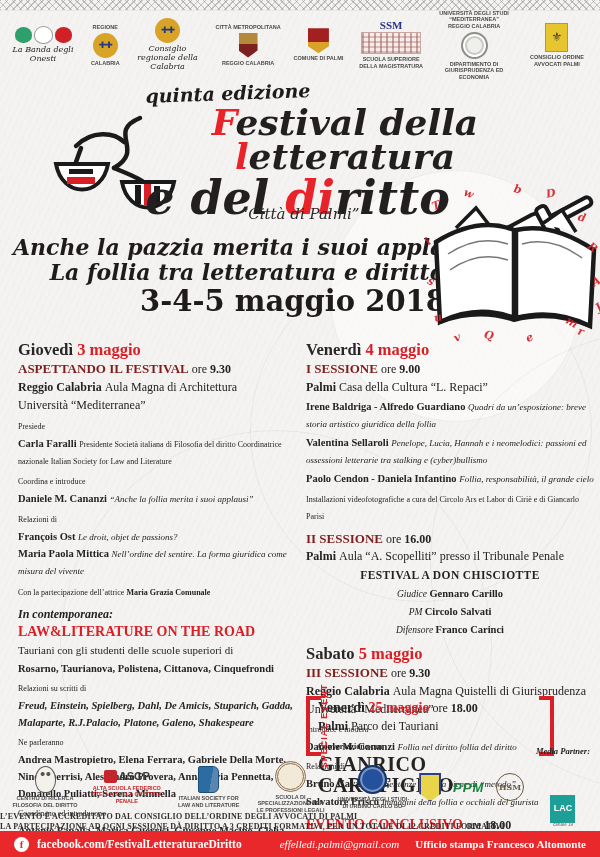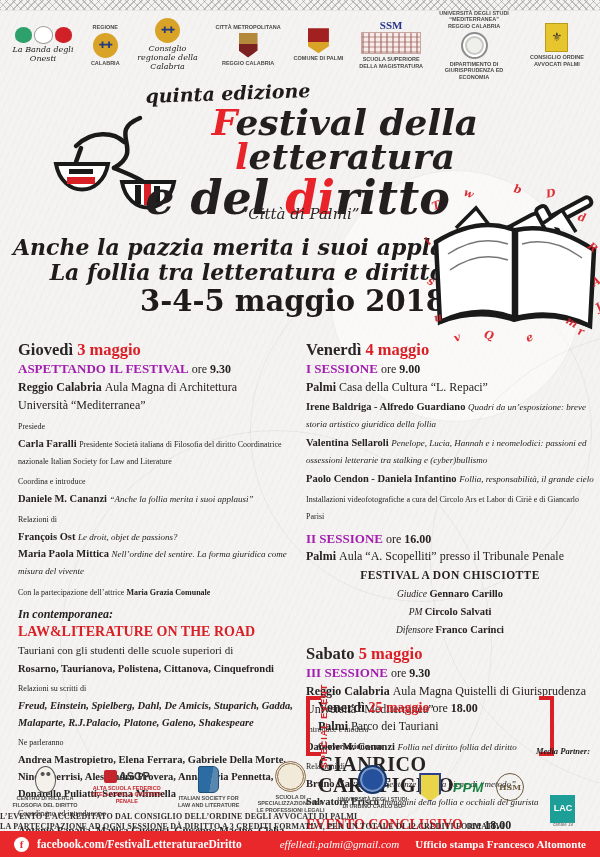--- a/index.html
+++ b/index.html
@@ -89,21 +89,21 @@
   .col-left{left:18px;width:283px;}
   .col-right{left:306px;width:288px;}
   .ln{margin:0 0 1px;line-height:1.06;}
   .m2{margin-top:2px;}.m3{margin-top:3px;}.m4{margin-top:4px;}
   .m6{margin-top:6px;}.m7{margin-top:7px;}.m8{margin-top:8px;}
   .ctr{text-align:center;}
   .s-day{font-weight:700;font-size:16.5px;color:#2a2627;}
   .s-dayred{font-weight:700;font-size:16.5px;color:#d92027;}
   .s-dayS{font-weight:700;font-size:14px;color:#2a2627;}
   .s-dayredS{font-weight:700;font-size:14px;color:#d92027;}
-  .s-sess{font-weight:700;font-size:13px;color:#a21caf;}
+  .s-sess{font-weight:700;font-size:13px;color:#7f1d1d;}
   .s-sessL{font-weight:700;font-size:14px;color:#d92027;}
   .s-head{font-weight:700;font-size:14px;color:#d92027;}
   .s-v{font-size:12px;}
   .s-vb{font-weight:700;font-size:12px;}
   .s-vb2{font-weight:700;font-size:11.5px;letter-spacing:.4px;}
   .s-v2{font-size:11px;}
   .s-nm{font-weight:700;font-size:10.5px;}
   .s-nmi{font-weight:700;font-style:italic;font-size:10.5px;}
   .s-t{font-style:italic;font-size:9px;}
   .s-ti{font-style:italic;font-size:9.5px;}

